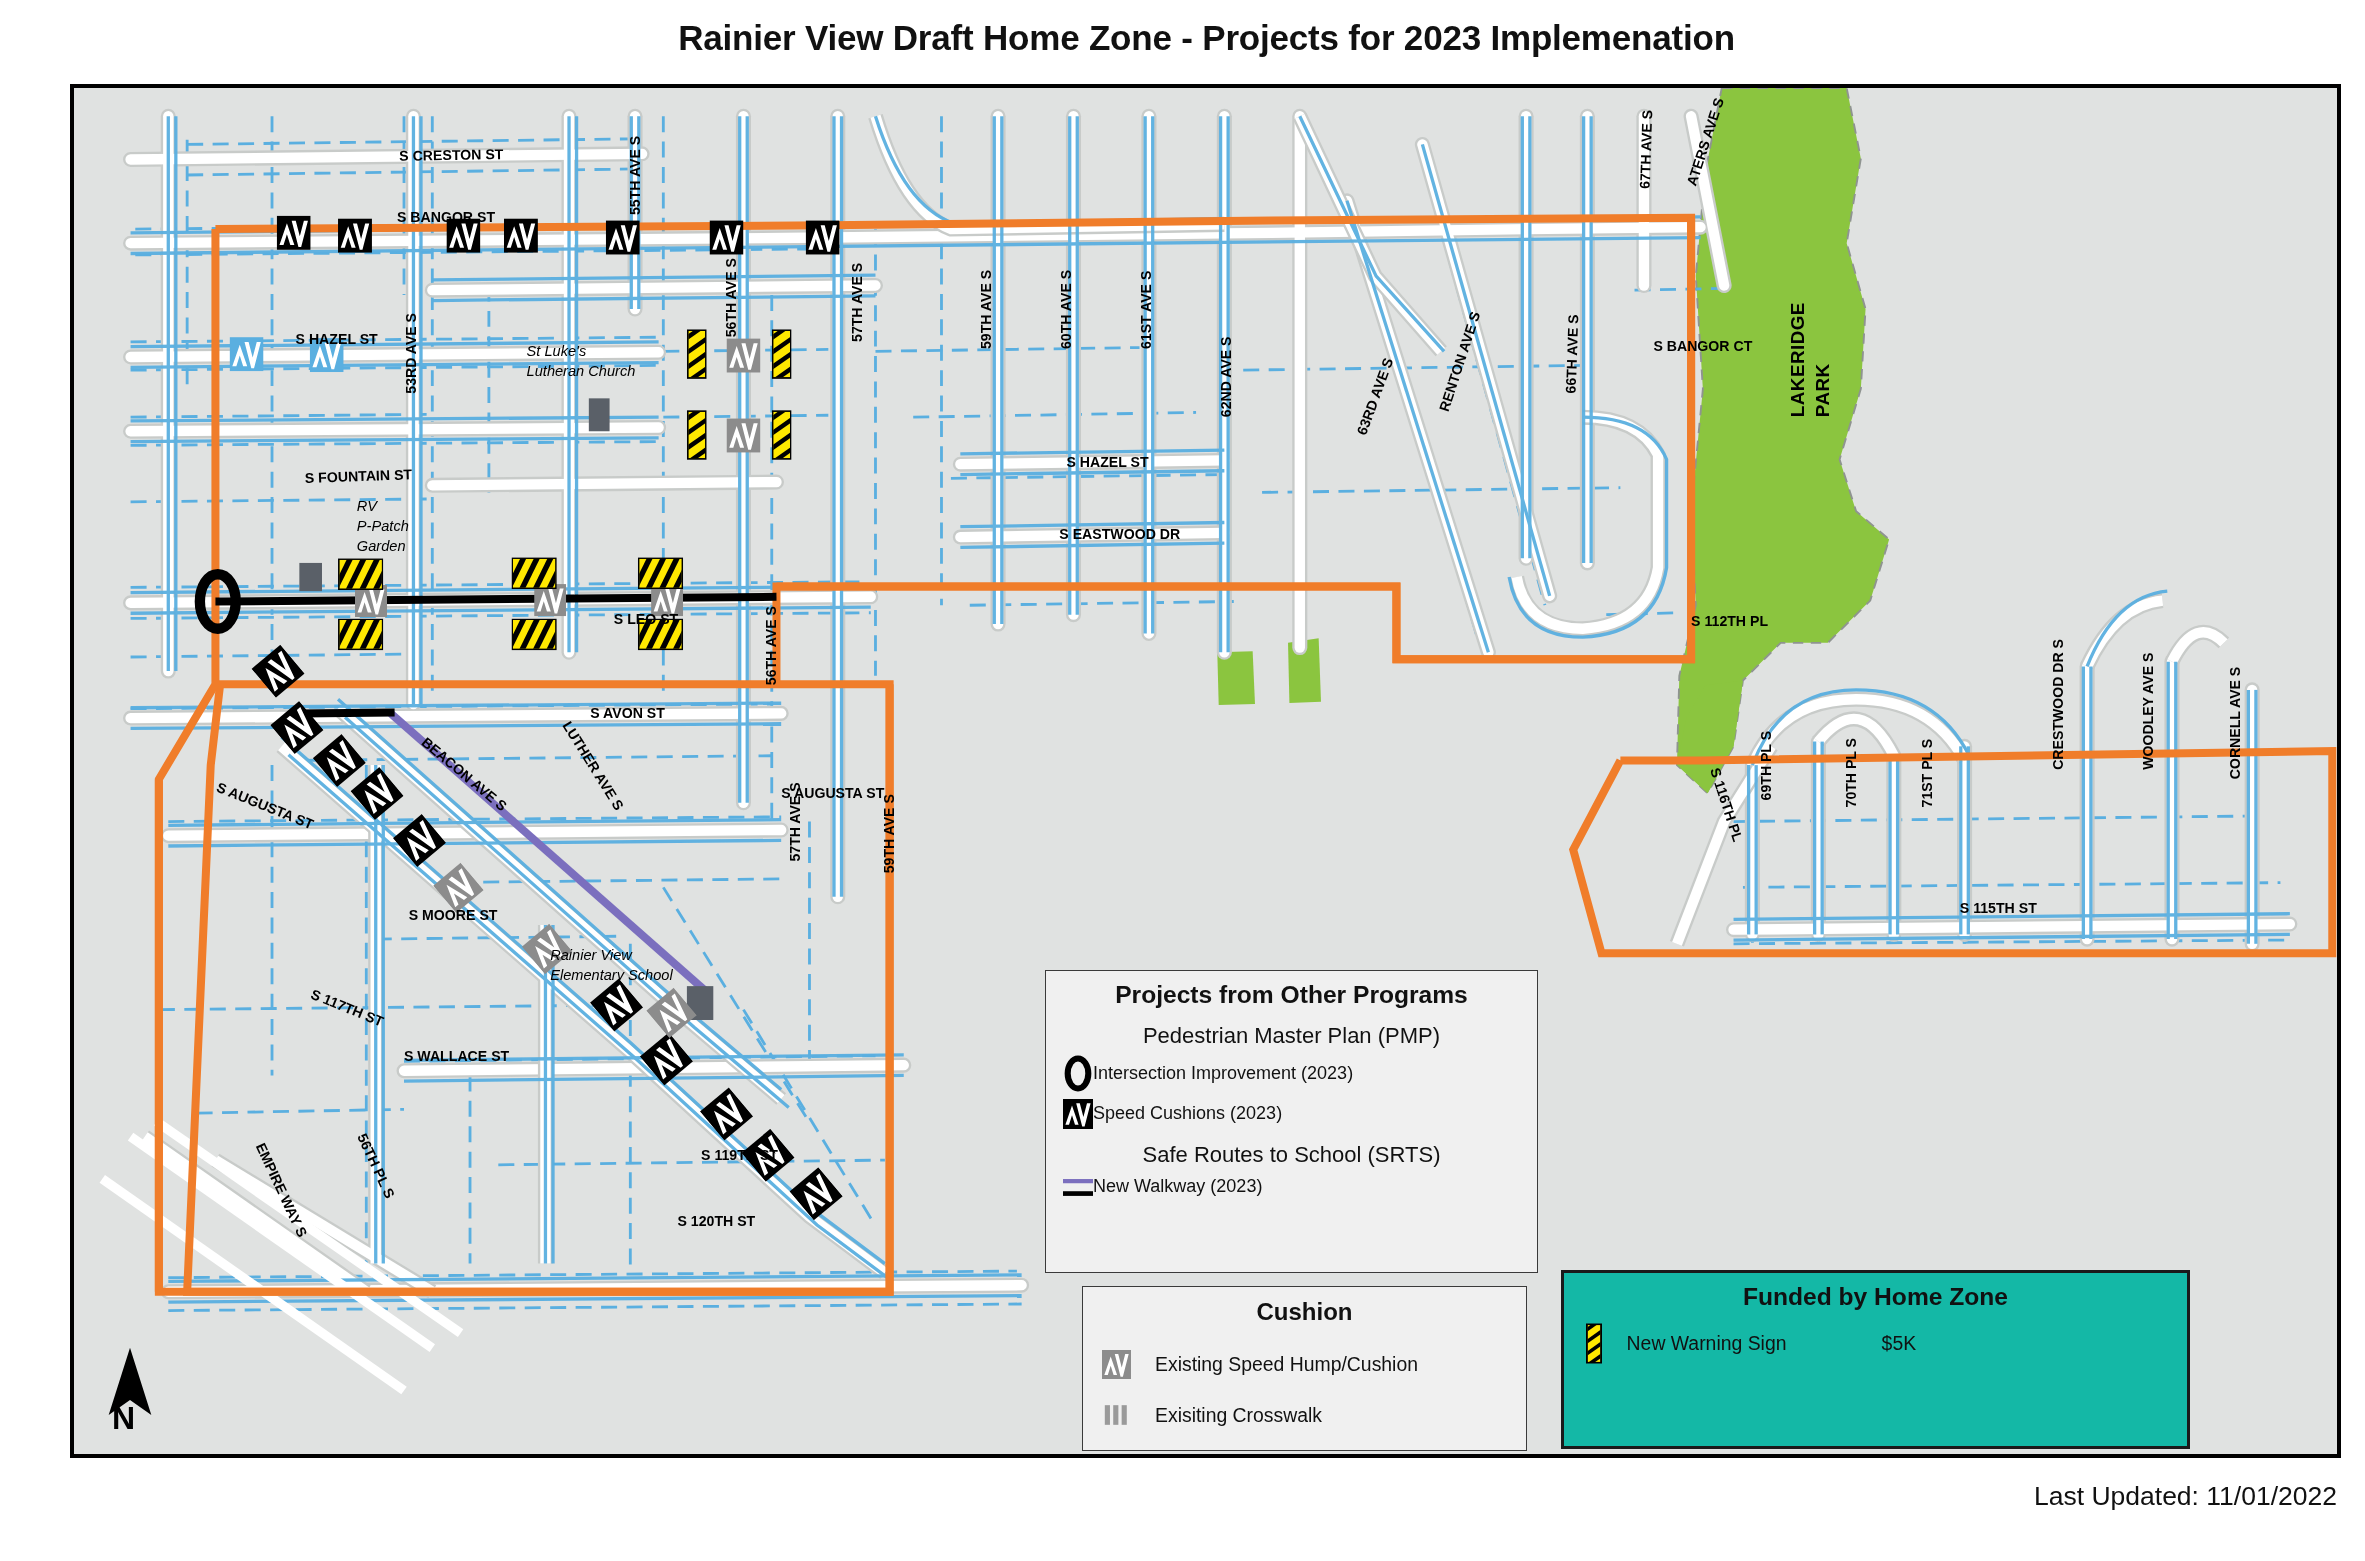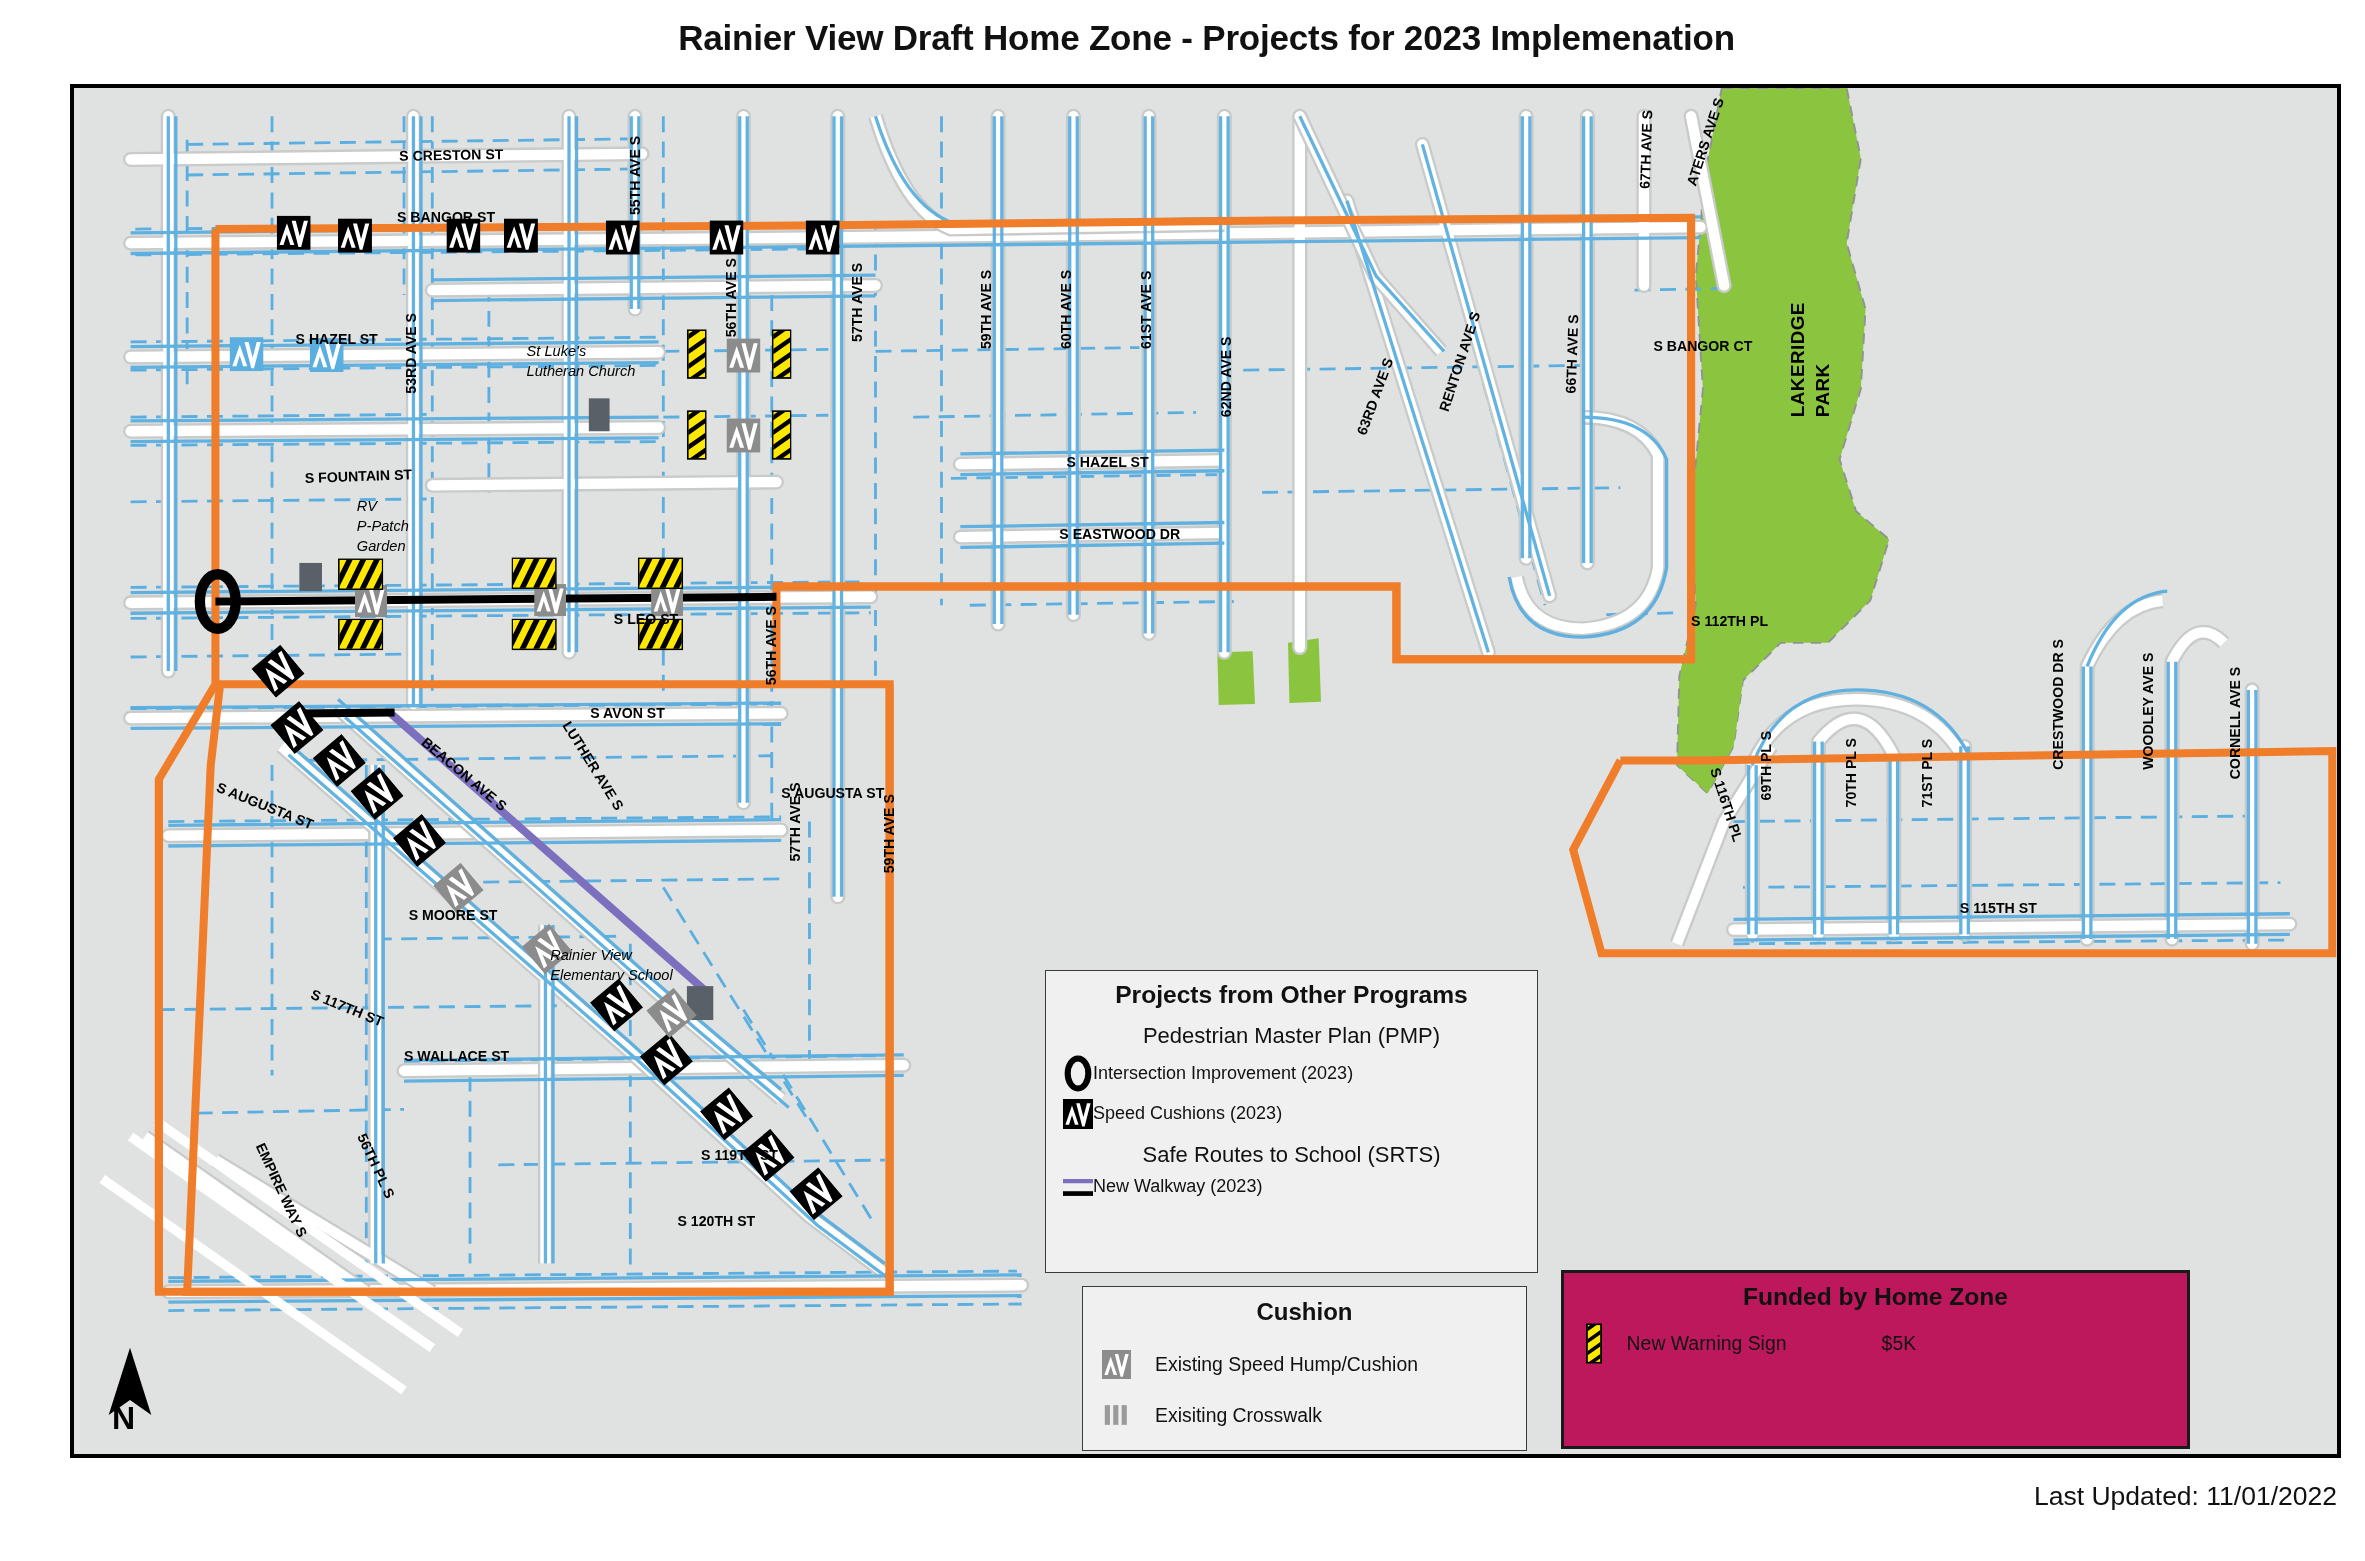--- a/index.html
+++ b/index.html
@@ -16,21 +16,21 @@
   svg.mapsvg{position:absolute;left:0;top:0;width:100%;height:100%;display:block;}
 
   
   .lbl{font-family:"Liberation Sans",sans-serif;font-weight:bold;fill:#000;}
   .lbl-st{font-size:30px;}
   .lbl-poi{font-size:31px;font-style:italic;font-weight:normal;}
   .lbl-park{font-size:40px;letter-spacing:1px;}
 
   
   .legend-box{position:absolute;background:#f0f0f0;border:1.9px solid #3a3a3a;box-sizing:border-box;}
-  .legend-box.white{background:#be185d;border:3.3px solid #1a1a1a;}
+  .legend-box.white{background:#14b8a6;border:3.3px solid #1a1a1a;}
   .lg-title{text-align:center;font-weight:bold;color:#111;}
   .lg-sub{text-align:center;color:#111;}
   .lg-row{display:flex;align-items:center;}
   .lg-txt{color:#111;}
 
   #legend-programs{left:1045px;top:970px;width:493px;height:303px;}
   #legend-programs .lg-title{font-size:24.6px;margin-top:10.4px;}
   #legend-programs .lg-sub{font-size:22px;margin-top:13.2px;}
   #legend-programs .lg-row{margin-top:6.6px;padding-left:17px;}
   #legend-programs .lg-txt{font-size:18px;}

